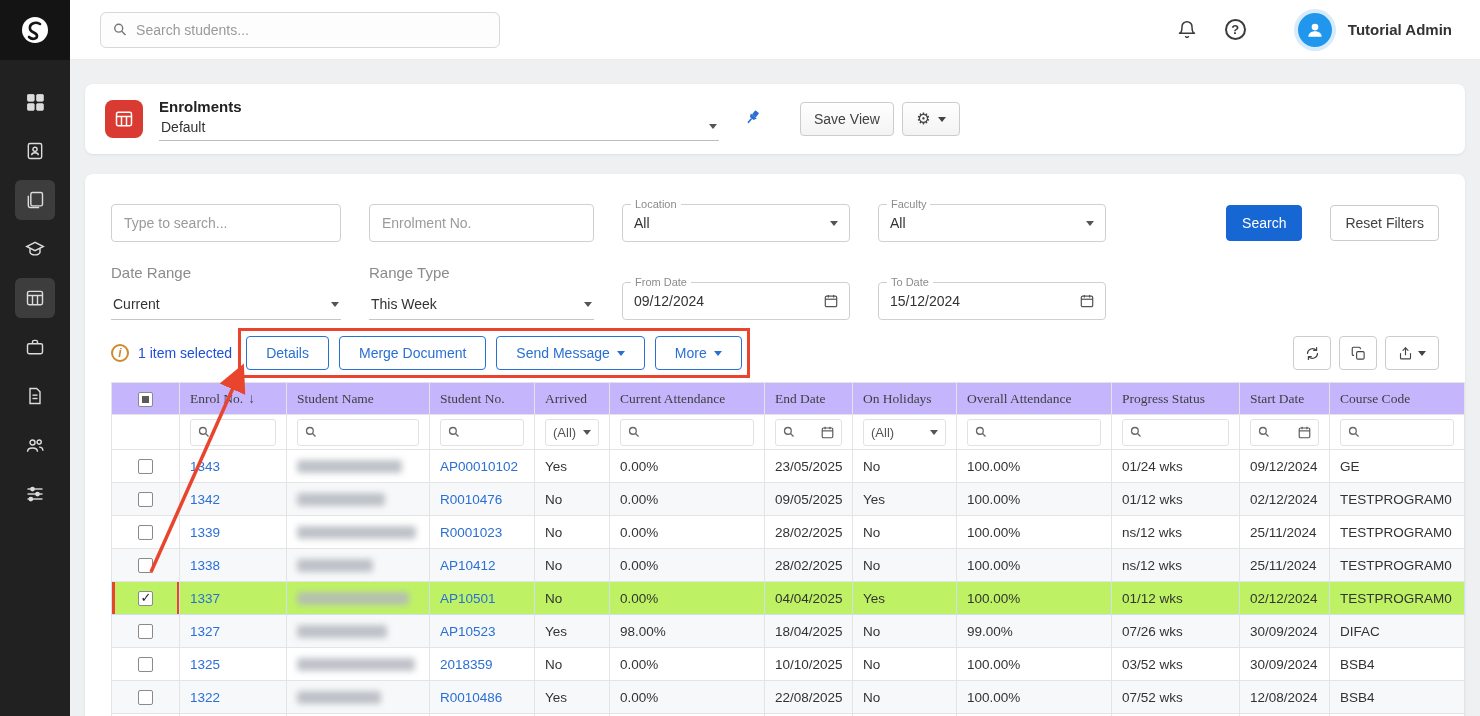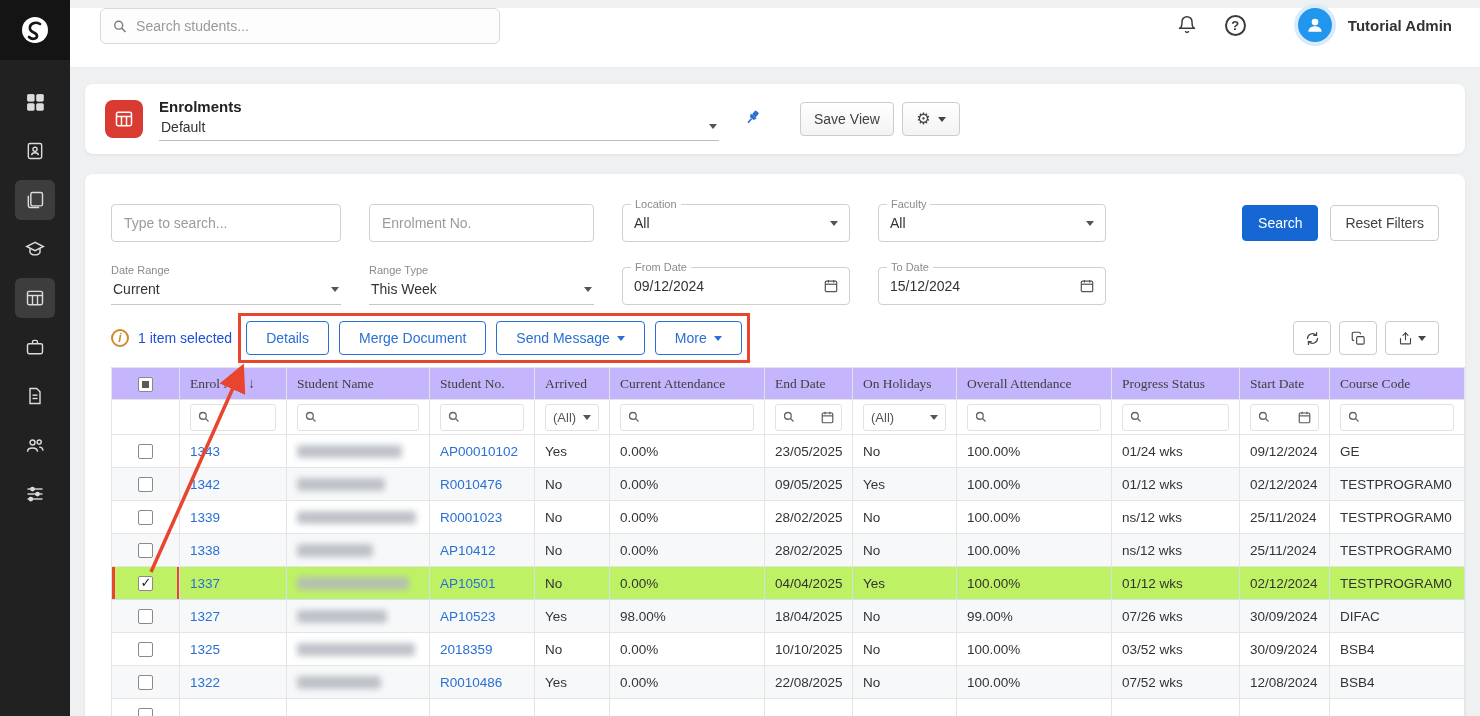--- a/index.html
+++ b/index.html
@@ -9,21 +9,21 @@
     background:#eef0f1; color:#333; position:relative; font-size:14px;
   }
   
   .sidebar{position:absolute;left:0;top:0;width:70px;height:716px;background:#212121;z-index:30;display:flex;flex-direction:column;align-items:center;}
   .logo{width:70px;height:60px;background:#141414;display:flex;align-items:center;justify-content:center;cursor:pointer;}
   .nav{padding-top:22px;display:flex;flex-direction:column;gap:9px;align-items:center;}
   .nav-item{width:40px;height:40px;border-radius:6px;display:flex;align-items:center;justify-content:center;cursor:pointer;}
   .nav-item.active{background:#3d3d3d;}
   .nav-item svg{stroke:#dcdcdc;}
   
-  .topbar{position:absolute;left:70px;right:0;top:8px;height:60px;background:#fff;display:flex;align-items:flex-start;padding:0 28px 0 30px;border-bottom:1px solid #ececec;z-index:20;}
+  .topbar{position:absolute;left:70px;right:0;top:0;height:60px;background:#fff;display:flex;align-items:center;padding:0 28px 0 30px;border-bottom:1px solid #ececec;z-index:20;}
   .search-box{width:400px;height:36px;border:1px solid #d8d8d8;border-radius:6px;background:#fdfdfd;display:flex;align-items:center;padding:0 12px;gap:9px;}
   .search-box input{border:none;outline:none;background:transparent;font-size:14px;width:100%;font-family:inherit;color:#333;}
   .search-box input::placeholder{color:#9a9a9a;}
   .topbar-right{margin-left:auto;display:flex;align-items:center;}
   .icon-btn-plain{background:none;border:none;cursor:pointer;display:flex;align-items:center;justify-content:center;}
   .bell{margin-right:28px;}
   .help{width:21px;height:21px;border:2px solid #3b3b3b;border-radius:50%;color:#3b3b3b;font-size:13px;font-weight:bold;display:flex;align-items:center;justify-content:center;margin-right:52px;}
   .avatar{width:34px;height:34px;border-radius:50%;background:#2096ed;display:flex;align-items:center;justify-content:center;box-shadow:0 0 0 4px #d7ebfb;margin-right:16px;cursor:pointer;}
   .user-name{font-size:15px;font-weight:bold;color:#333;cursor:pointer;}
   
@@ -49,24 +49,24 @@
   .row2{margin-top:22px;}
   .p-input{width:230px;height:38px;border:1px solid #d0d0d0;border-radius:4px;padding:0 12px;font-size:14px;color:#333;font-family:inherit;outline:none;}
   .p-input.w225{width:225px;}
   .p-input::placeholder{color:#9b9b9b;}
   .o-field{position:relative;width:228px;height:38px;border:1px solid #d0d0d0;border-radius:4px;display:flex;align-items:center;padding:0 11px;font-size:14px;color:#333;background:#fff;cursor:pointer;gap:8px;}
   .o-label{position:absolute;top:-7px;left:8px;font-size:11px;color:#8b8b8b;background:#fff;padding:0 4px;}
   .o-field .caret{margin-left:auto;color:#555;}
   .o-field .cal{margin-left:auto;display:flex;}
   .flat-field{width:230px;display:flex;flex-direction:column;cursor:pointer;}
   .flat-field.w225{width:225px;}
-  .flat-label{font-size:11px;color:#8b8b8b;margin-bottom:3px;}
+  .flat-label{font-size:15px;color:#8b8b8b;margin-bottom:13px;}
   .flat-control{display:flex;align-items:center;border-bottom:1px solid #c6c6c6;padding:2px 2px 7px;font-size:14px;color:#333;}
   .flat-control .caret{margin-left:auto;color:#555;}
-  .filter-actions{margin-left:auto;display:flex;gap:12px;align-self:flex-start;margin-top:1px;}
+  .filter-actions{margin-left:auto;display:flex;gap:28px;align-self:flex-start;margin-top:1px;}
   .btn-primary{height:36px;padding:0 15px;background:#1666d4;border:1px solid #1666d4;color:#fff;}
   .btn-reset{height:36px;padding:8px 14px;background:#fff;border:1px solid #ccc;color:#424242;}
   
   .actions-row{display:flex;align-items:center;margin-top:16px;}
   .info-icon{width:18px;height:18px;border-radius:50%;border:2px solid #cd8a2f;color:#cd8a2f;font-size:12px;font-weight:bold;font-style:italic;display:inline-flex;align-items:center;justify-content:center;flex:0 0 auto;}
   .info-icon::before{content:"i";}
   .selected-text{margin-left:9px;font-size:14px;color:#1d4ed8;white-space:nowrap;}
   .action-buttons{margin-left:14px;display:flex;gap:10px;}
   .annotation-box{outline:3px solid #e8442e;outline-offset:5px;}
   .btn-outline-blue{height:34px;padding:0 19px;background:#fff;border:1px solid #2a6fd4;color:#2a6fd4;}

